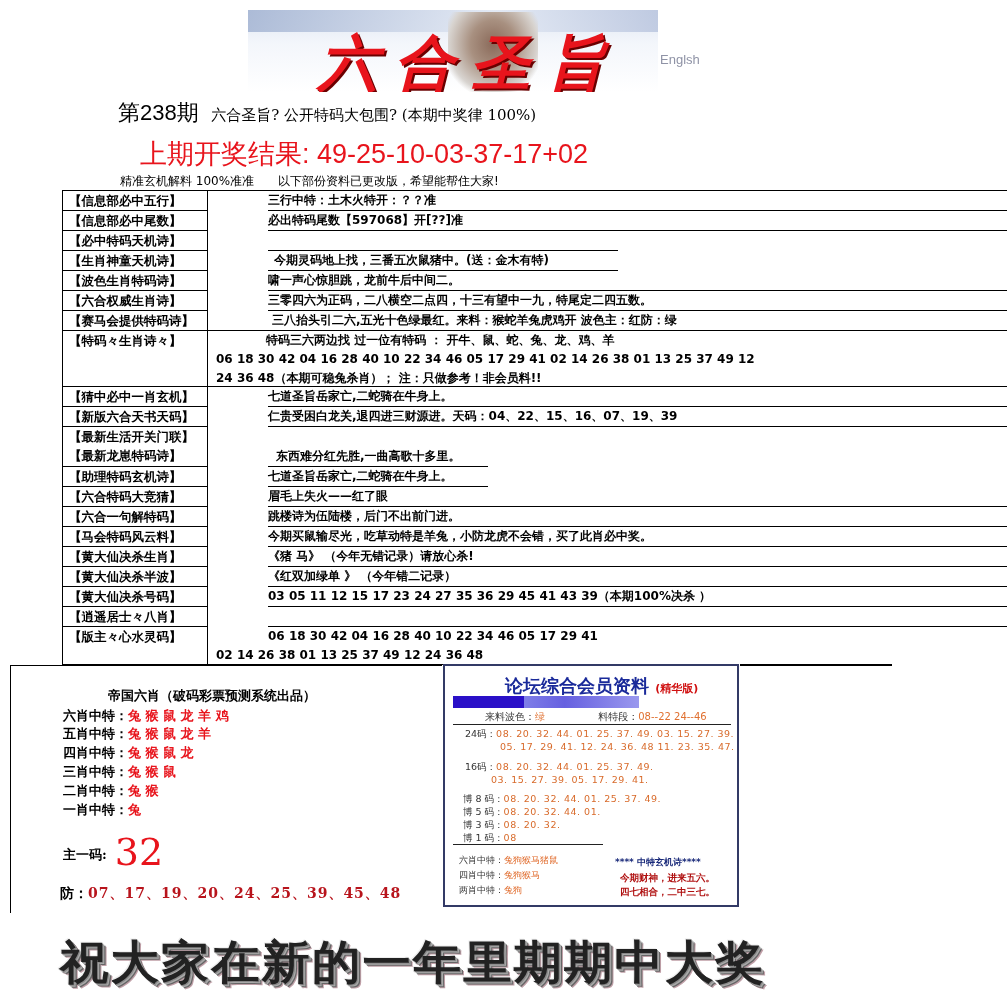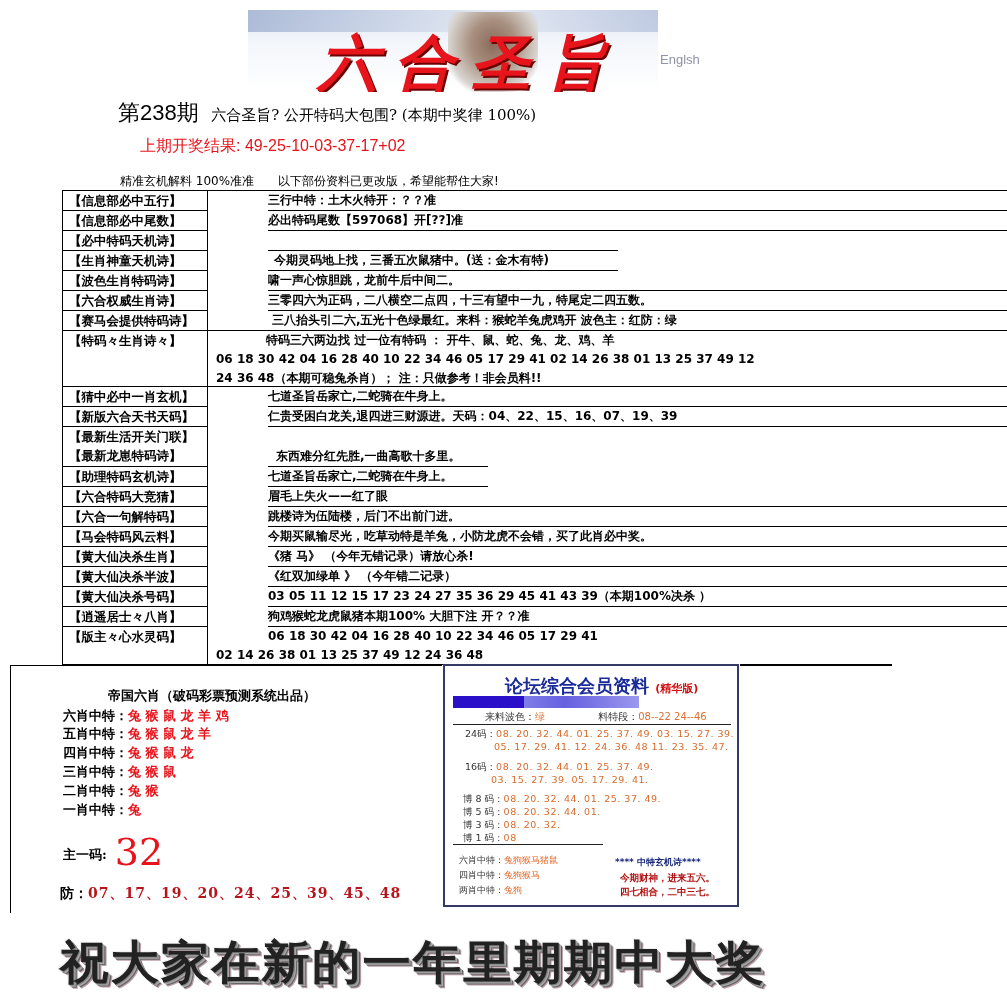--- a/index.html
+++ b/index.html
@@ -15,21 +15,21 @@
   .banner .horse { position: absolute; left: 200px; top: 2px; width: 90px; height: 80px;
                    background: radial-gradient(ellipse at 50% 40%, #8a6a5a 0%, #a89080 35%, #d8d4d0 70%, transparent 80%); }
   .banner .title { position: absolute; left: 70px; top: 14px; font-family: "DejaVu Serif", serif;
                    font-size: 60px; font-weight: bold; font-style: italic; color: #e8141c;
                    letter-spacing: 16px; text-shadow: 2px 2px 0 #6a0000; }
   .eng { left: 660px; top: 52px; font-size: 13px; color: #8f93a6; font-family: "Liberation Sans", sans-serif; }
 
   .issue-line { left: 118px; top: 98px; font-family: "Liberation Sans", sans-serif; }
   .issue-line .num { font-size: 22px; }
   .issue-line .desc { font-size: 15px; font-family: "DejaVu Serif", serif; margin-left: 8px; }
-  .result { left: 140px; top: 136px; font-size: 16px; color: #e8141c; font-family: "Liberation Sans", sans-serif; }
+  .result { left: 140px; top: 136px; font-size: 27px; color: #e8141c; font-family: "Liberation Sans", sans-serif; }
   .tagline { left: 120px; top: 173px; font-size: 12px; font-weight: normal; }
   .tagline span + span { margin-left: 20px; }
 
   
   .table { left: 62px; top: 190px; width: 945px; }
   .row { position: absolute; left: 0; width: 945px; }
   .row .lbl { position: absolute; left: 0; width: 146px; height: 100%; border-left: 1px solid #000;
               border-right: 1px solid #000; border-top: 1px solid #000; font-size: 12.5px; font-weight: bold;
               padding-left: 6px; line-height: 18px; padding-top: 1px; white-space: nowrap; }
   .row .val { position: absolute; left: 194px; font-size: 12px; font-weight: bold; white-space: nowrap; line-height: 18px; top: 1px; }
@@ -185,21 +185,20 @@
     <div class="val" style="left:206px">《红双加绿单 》        （今年错二记录）</div>
   </div>
   <div class="row" style="top:396px;height:20px">
     <div class="lbl">【黄大仙决杀号码】</div>
     <div class="rline" style="left:206px;width:739px"></div>
     <div class="val" style="left:206px"> 03 05 11 12 15 17 23 24 27 35 36 29 45 41 43 39（本期100%决杀 ）</div>
   </div>
   <div class="row" style="top:416px;height:20px">
     <div class="lbl">【逍遥居士々八肖】</div>
     <div class="rline" style="left:206px;width:739px"></div>
-    <div class="val" style="left:206px">狗鸡猴蛇龙虎鼠猪本期100% 大胆下注         开？？准</div>
   </div>
   <div class="row" style="top:436px;height:38px">
     <div class="lbl">【版主々心水灵码】</div>
     <div class="rline" style="left:206px;width:739px"></div>
     <div class="val" style="left:206px">06 18 30 42 04 16 28 40 10 22 34 46 05 17 29 41</div>
     <div class="extra" style="left:154px;top:20px">02 14 26 38 01 13 25 37 49 12 24 36 48</div>
   </div>
 </div>
 <div class="abs table-bottom"></div>
 
@@ -237,21 +236,21 @@
   </div>
   <div class="card-bar"></div>
   <div class="card-line1">
     <span>来料波色：</span><span class="o">绿</span>
     <span style="margin-left:50px">料特段：</span><span class="o">08--22  24--46</span>
   </div>
   <div class="card-sep"></div>
   <div class="card-row" style="top:62px">
     <span>24码：</span><span class="o">08. 20. 32. 44. 01. 25. 37. 49. 03. 15. 27. 39.</span>
   </div>
-  <div class="card-row" style="top:75px;left:49px">
+  <div class="card-row" style="top:75px;left:55px">
     <span class="o">05. 17. 29. 41. 12. 24. 36. 48  11. 23. 35. 47.</span>
   </div>
   <div class="card-row" style="top:95px">
     <span>16码：</span><span class="o">08. 20. 32. 44. 01. 25. 37. 49.</span>
   </div>
   <div class="card-row" style="top:108px;left:46px">
     <span class="o">03. 15. 27. 39. 05. 17. 29. 41.</span>
   </div>
   <div class="card-row" style="top:127px;left:18px">
     <span>博 8 码：</span><span class="o">08. 20. 32. 44. 01. 25. 37. 49.</span>

